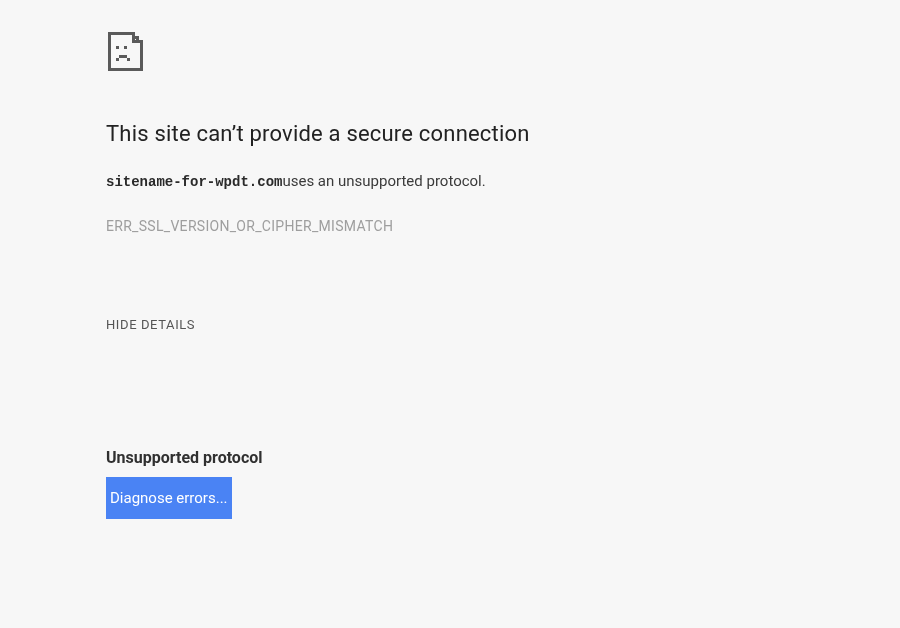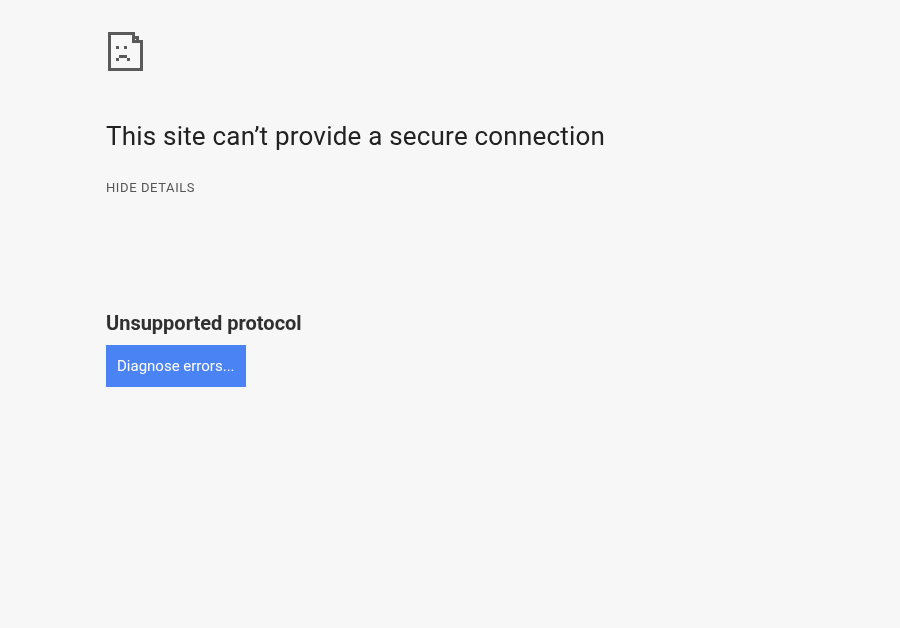--- a/index.html
+++ b/index.html
@@ -15,21 +15,21 @@
       padding: 30px 0 0 106px;
       max-width: 720px;
     }
     .icon-row { margin-bottom: 45px; }
     .broken-icon {
       display: inline-block;
       width: 40px;
       height: 42px;
     }
     .headline {
-      font-size: 26px;
+      font-size: 22px;
       font-weight: 400;
       color: #222;
       margin-bottom: 26px;
       letter-spacing: 0.2px;
     }
     .desc-line {
       font-size: 15px;
       color: #3b3b3b;
       margin-bottom: 28px;
     }
@@ -48,38 +48,38 @@
     }
     .hide-details {
       font-size: 13px;
       color: #555;
       letter-spacing: 0.6px;
       margin-bottom: 116px;
       display: inline-block;
       cursor: pointer;
     }
     .detail-title {
-      font-size: 20px;
+      font-size: 16px;
       font-weight: 700;
       color: #303030;
       margin-bottom: 10px;
     }
     .detail-text {
       font-size: 16px;
       color: #444;
       line-height: 1.55;
       margin-bottom: 28px;
       max-width: 600px;
     }
     .diagnose-btn {
       display: inline-block;
       background: #4a83f4;
       color: #fff;
       font-size: 15px;
-      padding: 12px 11px;
+      padding: 12px 4px;
       border: none;
       cursor: pointer;
       font-family: inherit;
     }
   </style>
 </head>
 <body>
 
 <div class="wrap">
 
@@ -96,21 +96,25 @@
 
         <rect x="10" y="28" width="3" height="3" fill="#5a5a5a"></rect>
         <rect x="13" y="25" width="8" height="3" fill="#5a5a5a"></rect>
         <rect x="21" y="28" width="3" height="3" fill="#5a5a5a"></rect>
       </svg>
     </span>
   </div>
 
   <h1 class="headline">This site can’t provide a secure connection</h1>
 
+  <p class="desc-line">
+    <span class="site-name">sitename-for-wpdt.com</span><span>uses an unsupported protocol.</span>
+  </p>
 
+  <div class="err-code">ERR_SSL_VERSION_OR_CIPHER_MISMATCH</div>
 
   <span class="hide-details">HIDE DETAILS</span>
 
   <div>
     <div class="detail-title">Unsupported protocol</div>
     <button class="diagnose-btn">Diagnose errors...</button>
   </div>
 
 </div>
 

